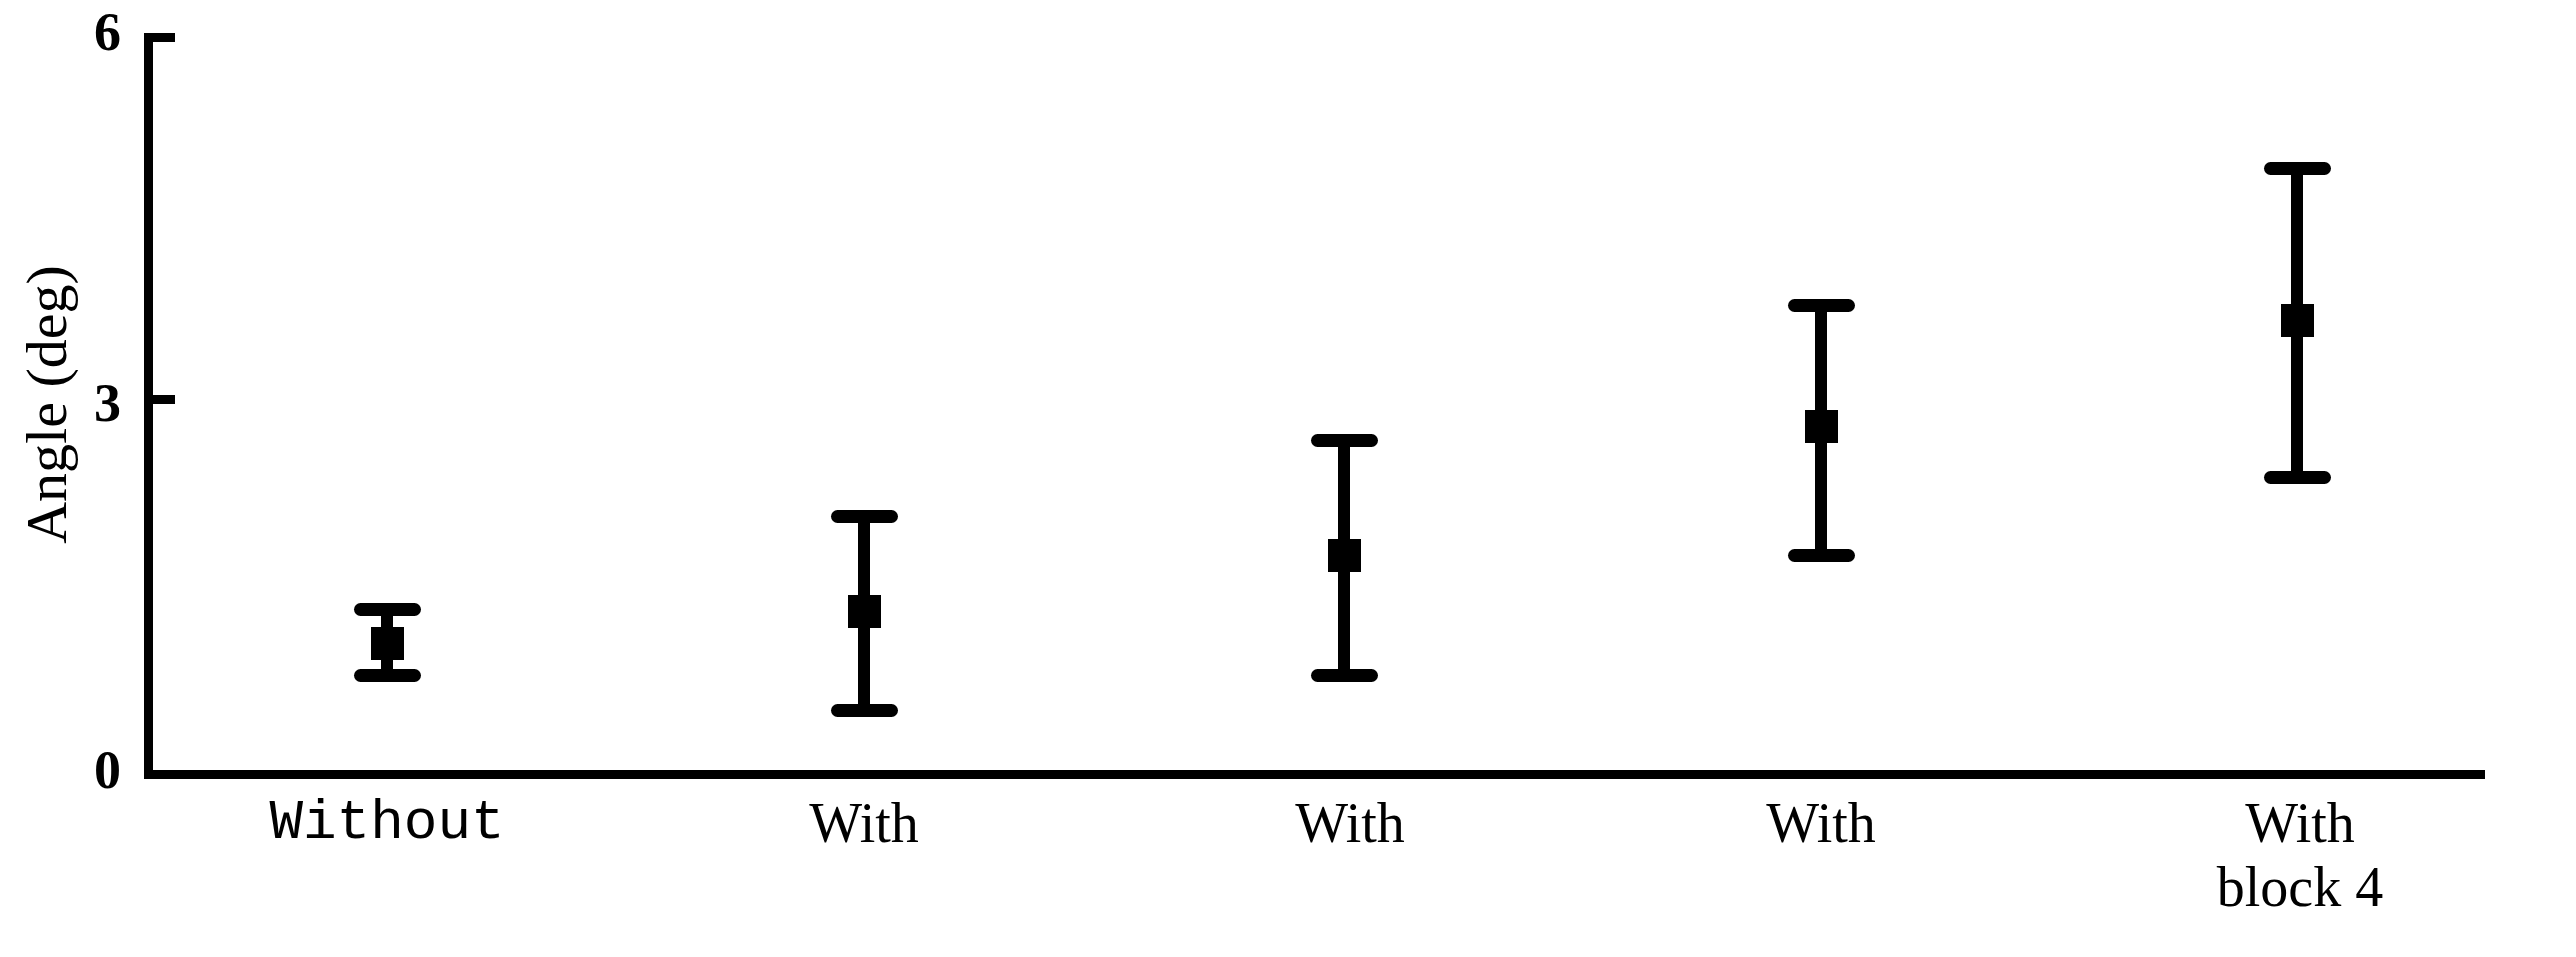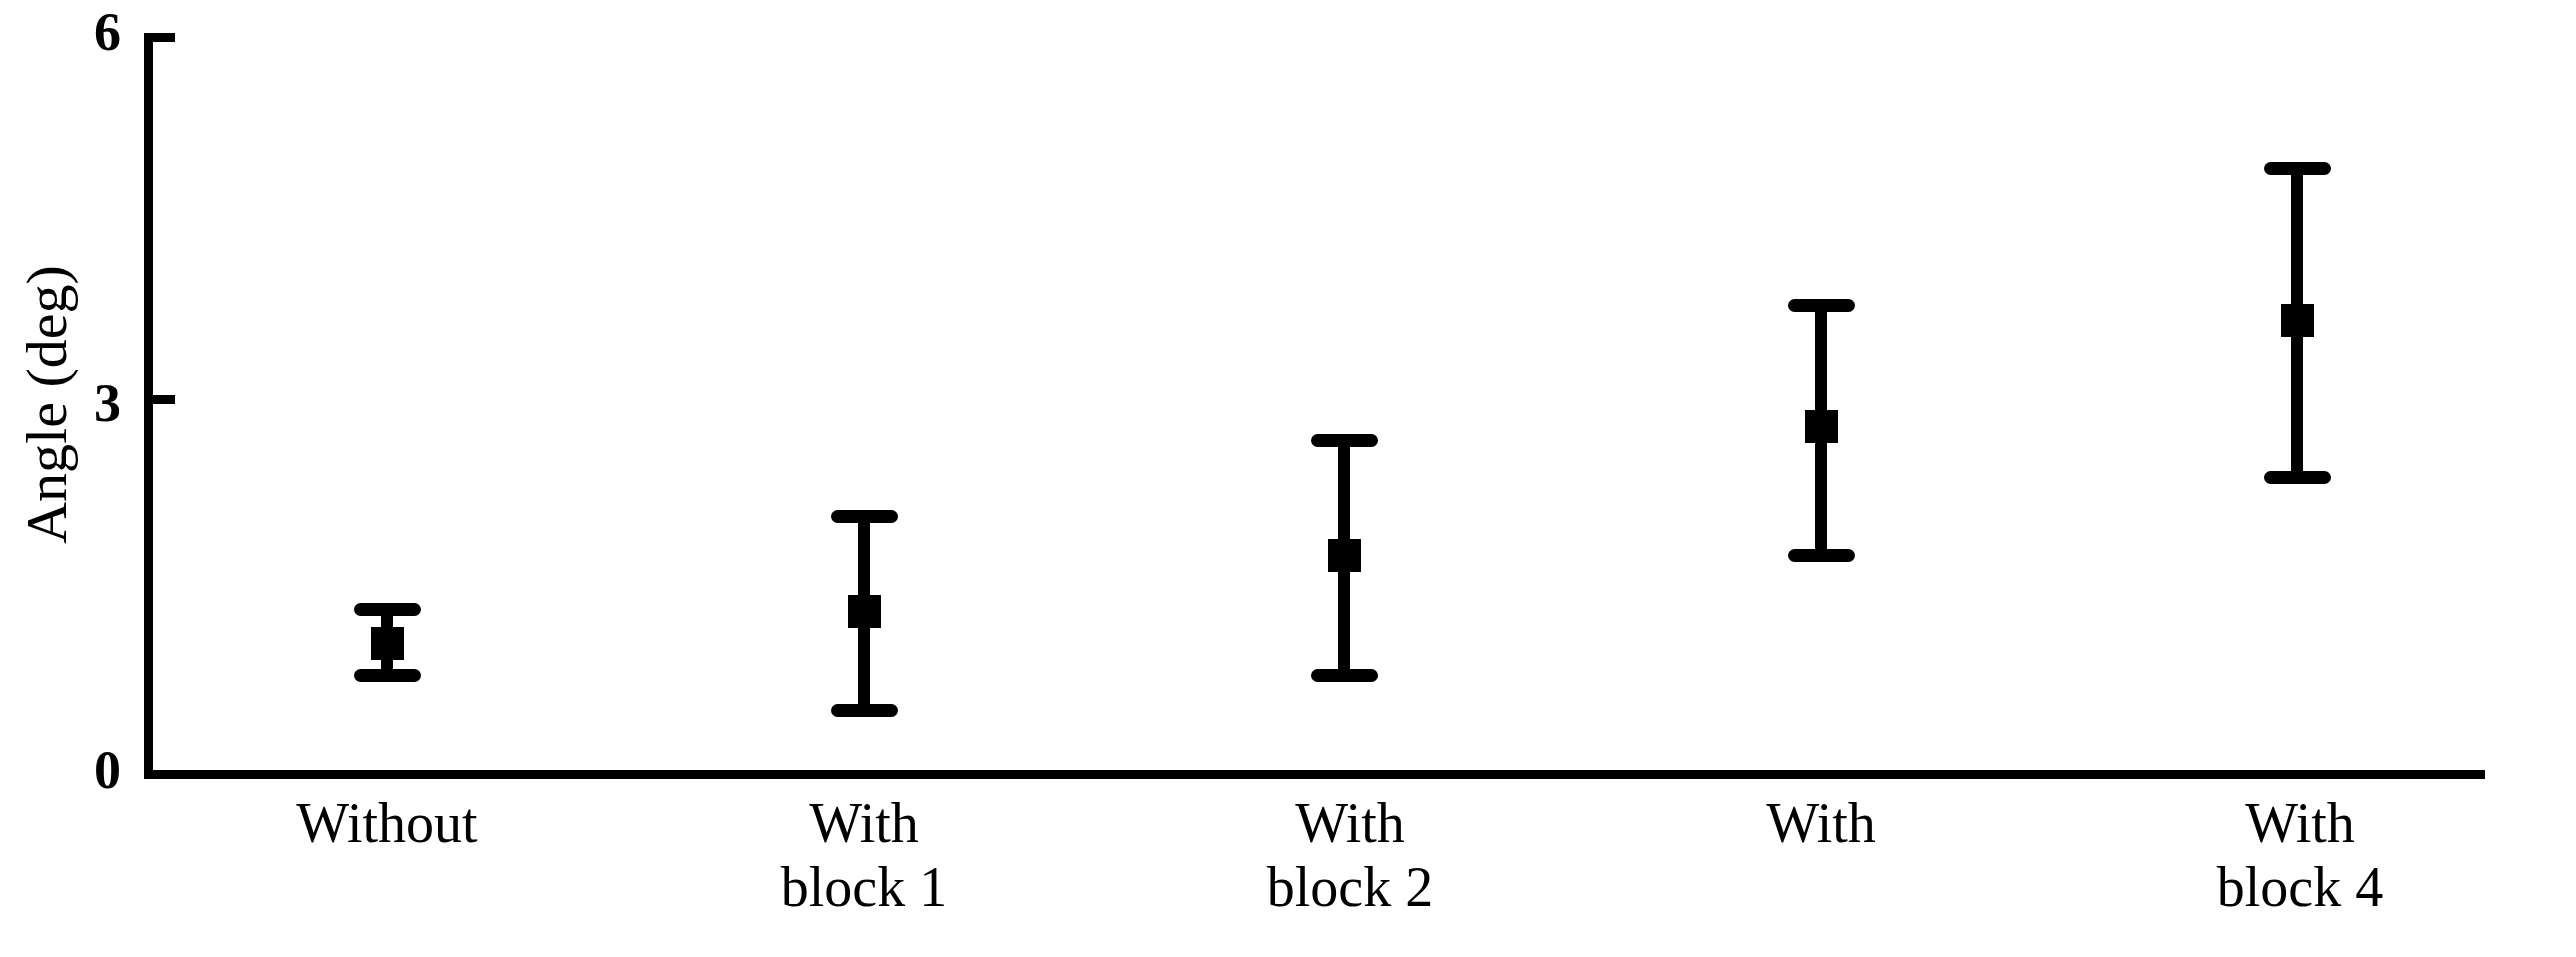--- a/index.html
+++ b/index.html
@@ -164,30 +164,28 @@
       <div class="eb-marker" style="top:410px;"></div>
     </div>
 
     <div class="errorbar" style="left:2297px;top:0;">
       <div class="eb-stem" style="top:168px;height:309px;"></div>
       <div class="eb-cap" style="top:162px;"></div>
       <div class="eb-cap" style="top:471px;"></div>
       <div class="eb-marker" style="top:304px;"></div>
     </div>
 
-    <div class="x-label" style="left:208px;">
+    <div class="x-label" style="left:208px;font-family:Liberation Mono, monospace;">
       <span class="line">Without</span>
     </div>
     <div class="x-label" style="left:685px;">
       <span class="line">With</span>
-      <span class="line">block 1</span>
     </div>
     <div class="x-label" style="left:1171px;">
       <span class="line">With</span>
-      <span class="line">block 2</span>
     </div>
     <div class="x-label" style="left:1642px;">
       <span class="line">With</span>
     </div>
     <div class="x-label" style="left:2121px;">
       <span class="line">With</span>
       <span class="line">block 4</span>
     </div>
 
   </div>

